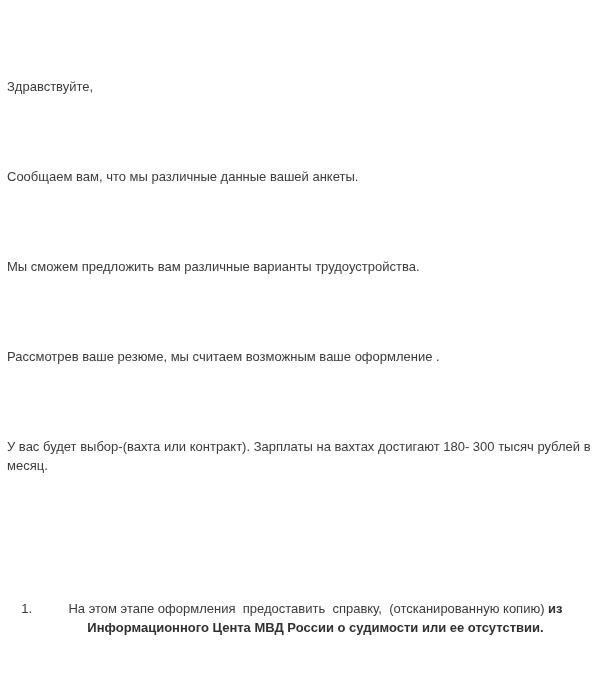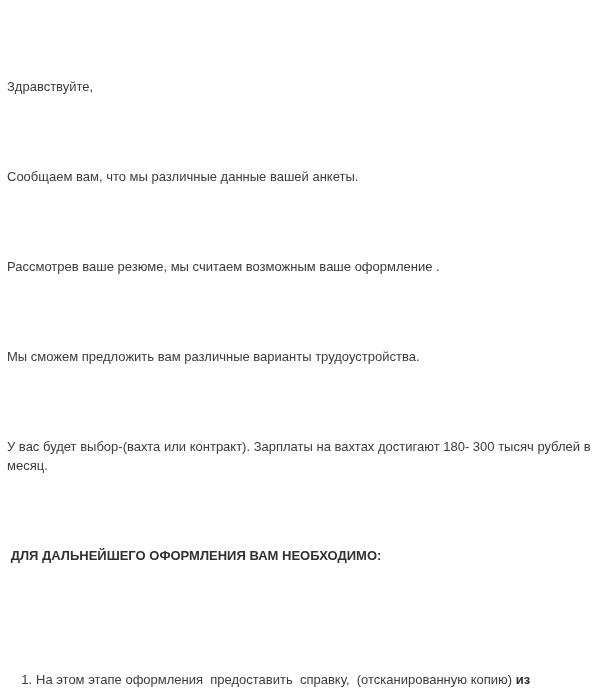--- a/index.html
+++ b/index.html
@@ -21,38 +21,37 @@
   .bold, strong { font-weight: bold; color: var(--emphasis-color, #303030); }
   .olist { margin: 0 0 10px 0; }
   .olist-item { display: flex; align-items: flex-start; }
   .li-num {
     flex: 0 0 auto;
     width: 24px;
     margin-left: 5px;
     text-align: right;
     padding-right: 4px;
   }
-  .li-text { flex: 1 1 auto; }
+  .li-text { flex: 1 1 auto; text-align: center; }
 </style>
 </head>
 <body style="background: rgb(255, 255, 255);">
 
 <div class="page">
 
   <div class="para">Здравствуйте,</div>
 
   <div class="para">Сообщаем вам, что мы различные данные вашей анкеты.</div>
 
+  <div class="para">Мы сможем предложить вам различные варианты трудоустройства.</div>
+
   <div class="para">Рассмотрев ваше резюме, мы считаем возможным ваше оформление .</div>
-
-  <div class="para">Мы сможем предложить вам различные варианты трудоустройства.</div>
 
   <div class="para">У вас будет выбор-(вахта или контракт). Зарплаты на вахтах достигают 180- 300 тысяч рублей в месяц.</div>
 
-  <div class="para bold"> ДЛЯ ДАЛЬНЕЙШЕГО ОФОРМЛЕНИЯ ВАМ НЕОБХОДИМО:</div>
 
   <div class="olist">
     <div class="olist-item">
       <span class="li-num">1.</span>
       <div class="li-text"><span>На этом этапе оформления  предоставить  справку,  (отсканированную копию) </span><strong>из Информационного Цента МВД России о судимости или ее отсутствии.</strong></div>
     </div>
     
   </div>
 
   

